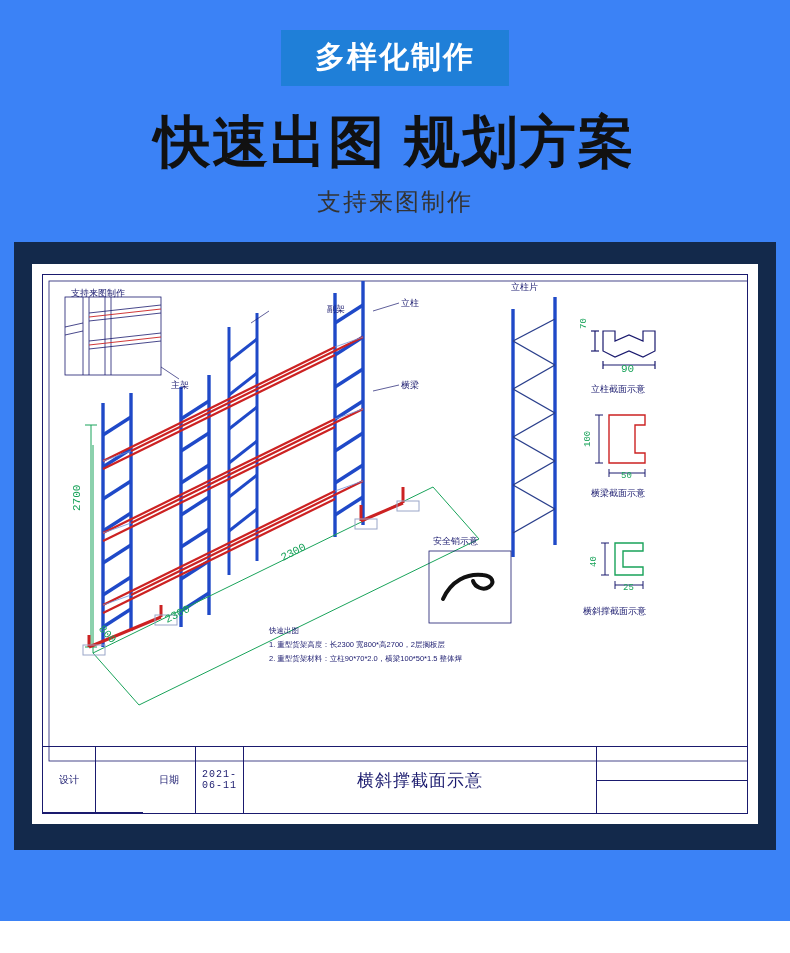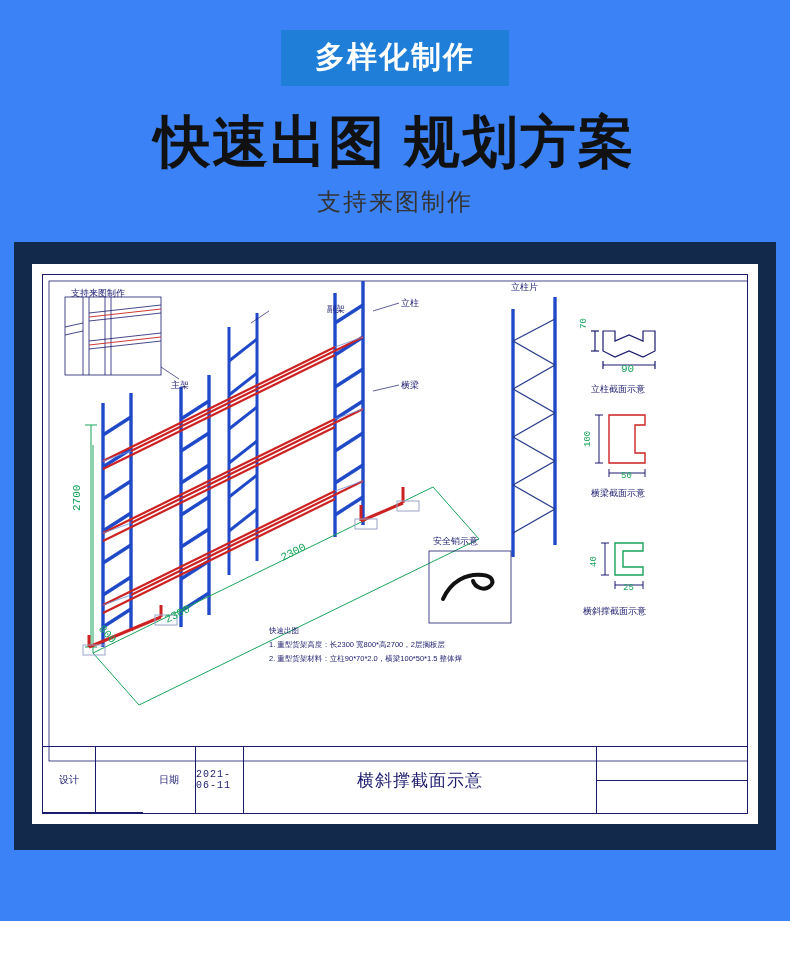--- a/index.html
+++ b/index.html
@@ -115,20 +115,21 @@
     width: 52px;
     text-align: center;
     border-right: 1px solid #1a1a6e;
     height: 100%;
     display: flex;
     align-items: center;
     justify-content: center;
   }
   .tb-val {
     flex: 1;
+    text-align: center;
     font-family: "Liberation Mono", monospace;
     letter-spacing: 1px;
   }
   .tb-center {
     flex: 1;
     display: flex;
     align-items: center;
     justify-content: center;
     font-size: 17px;
     color: #1a1a6e;

